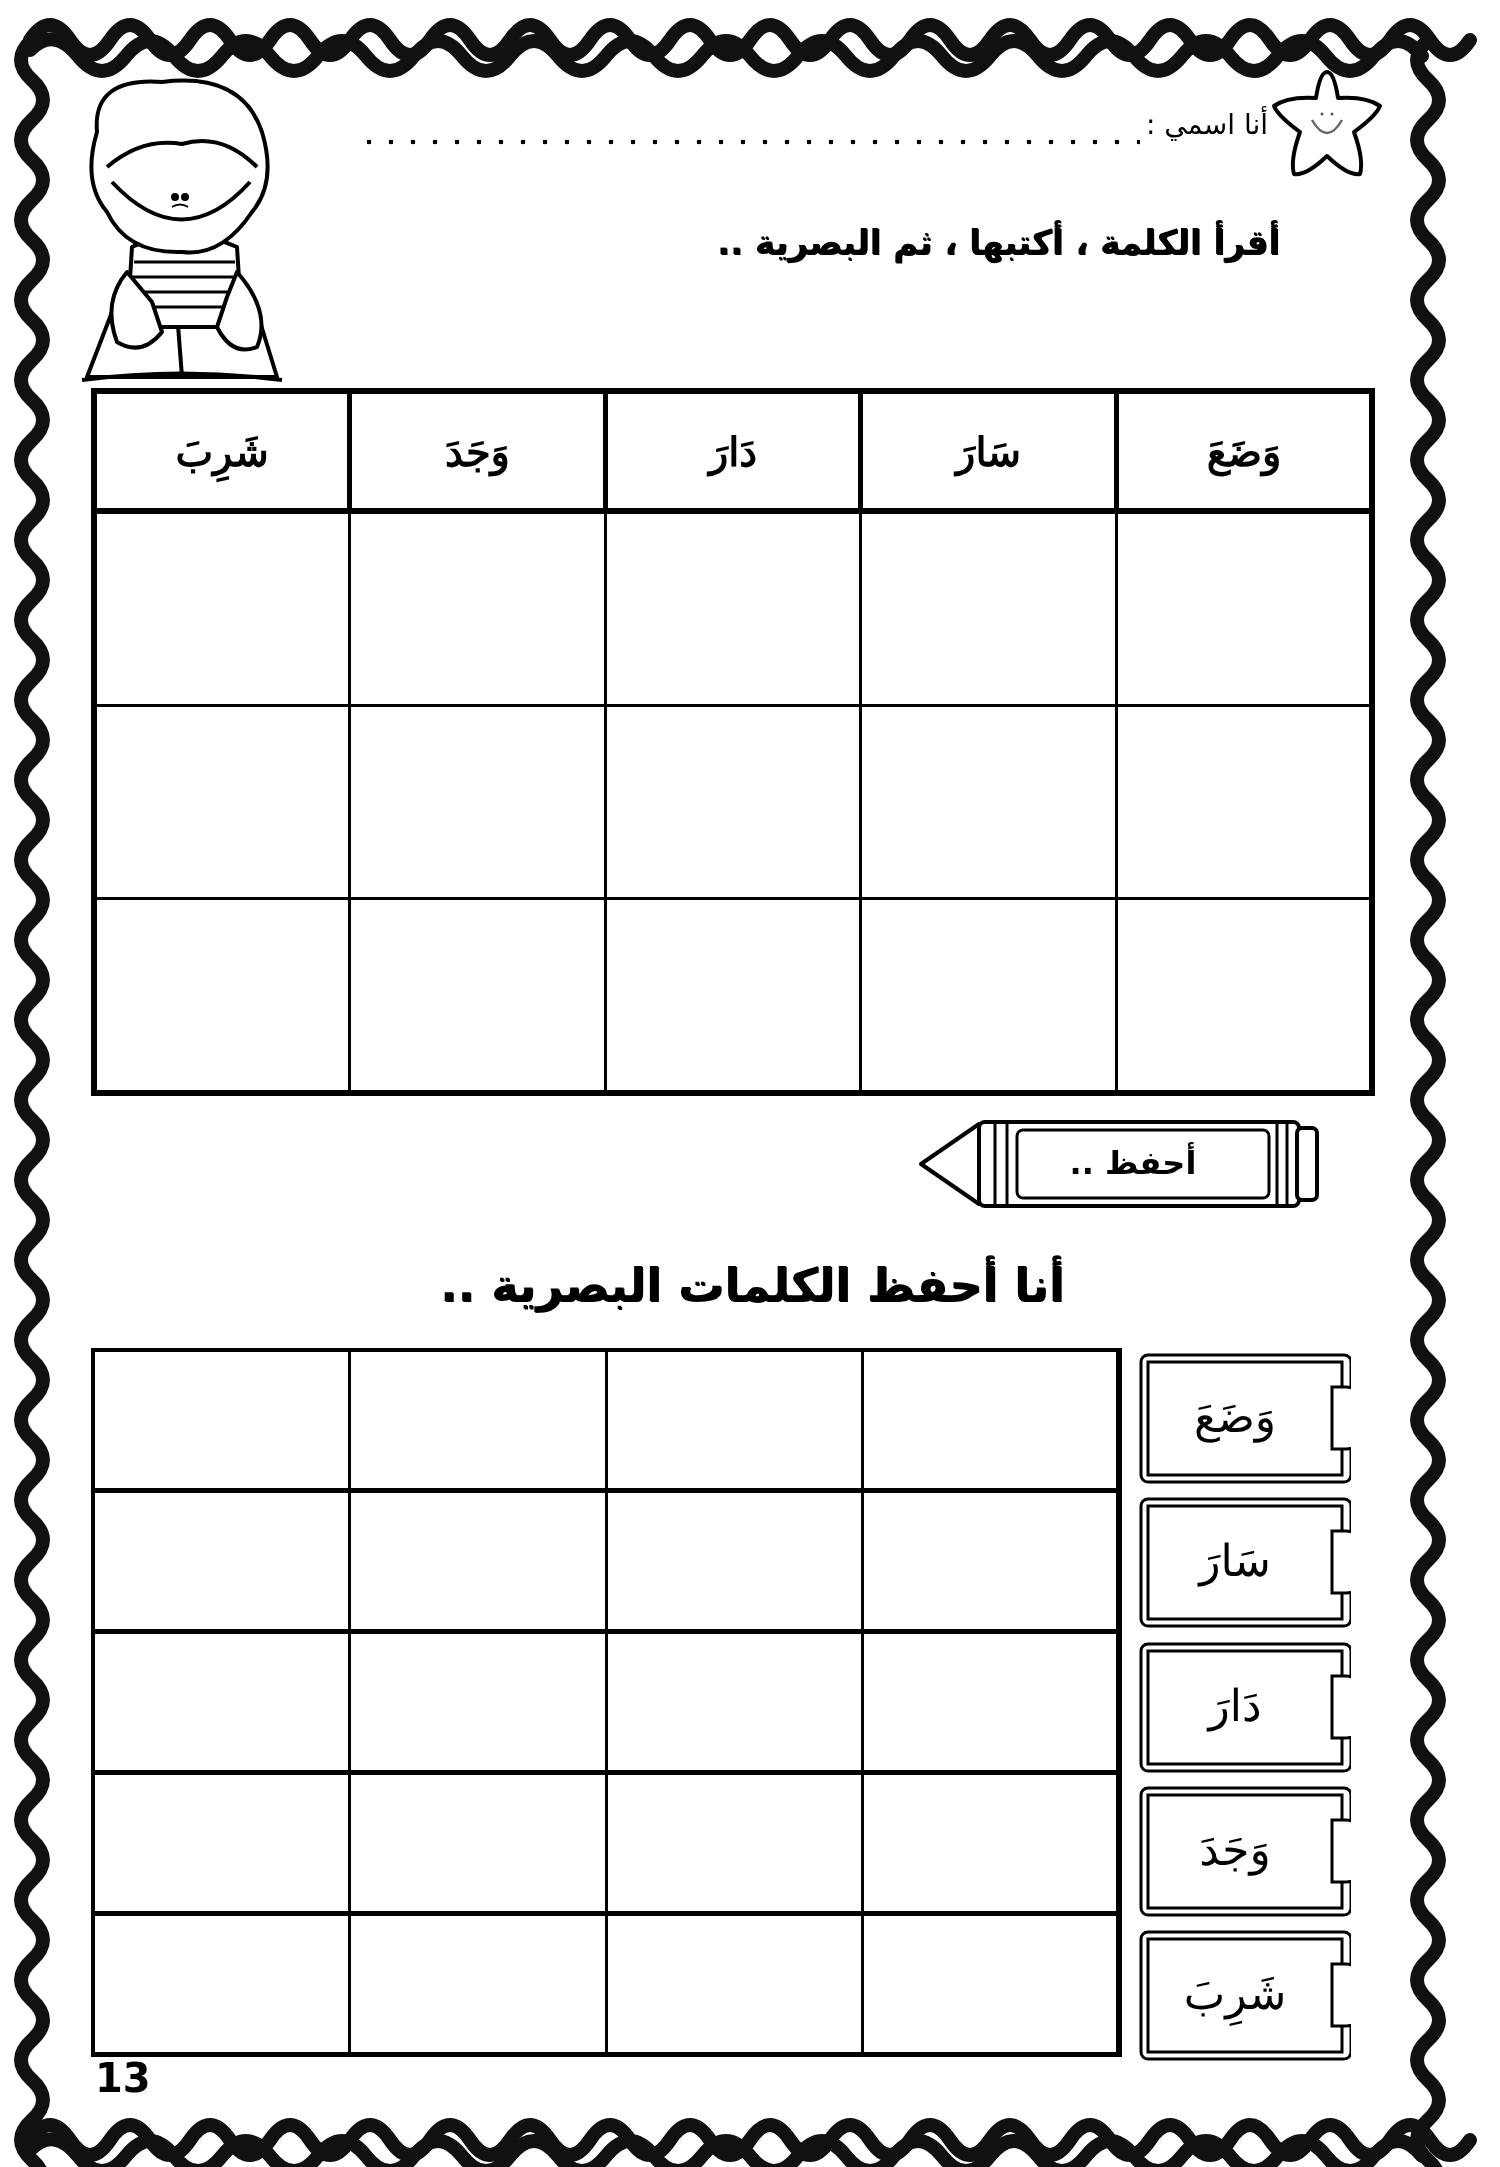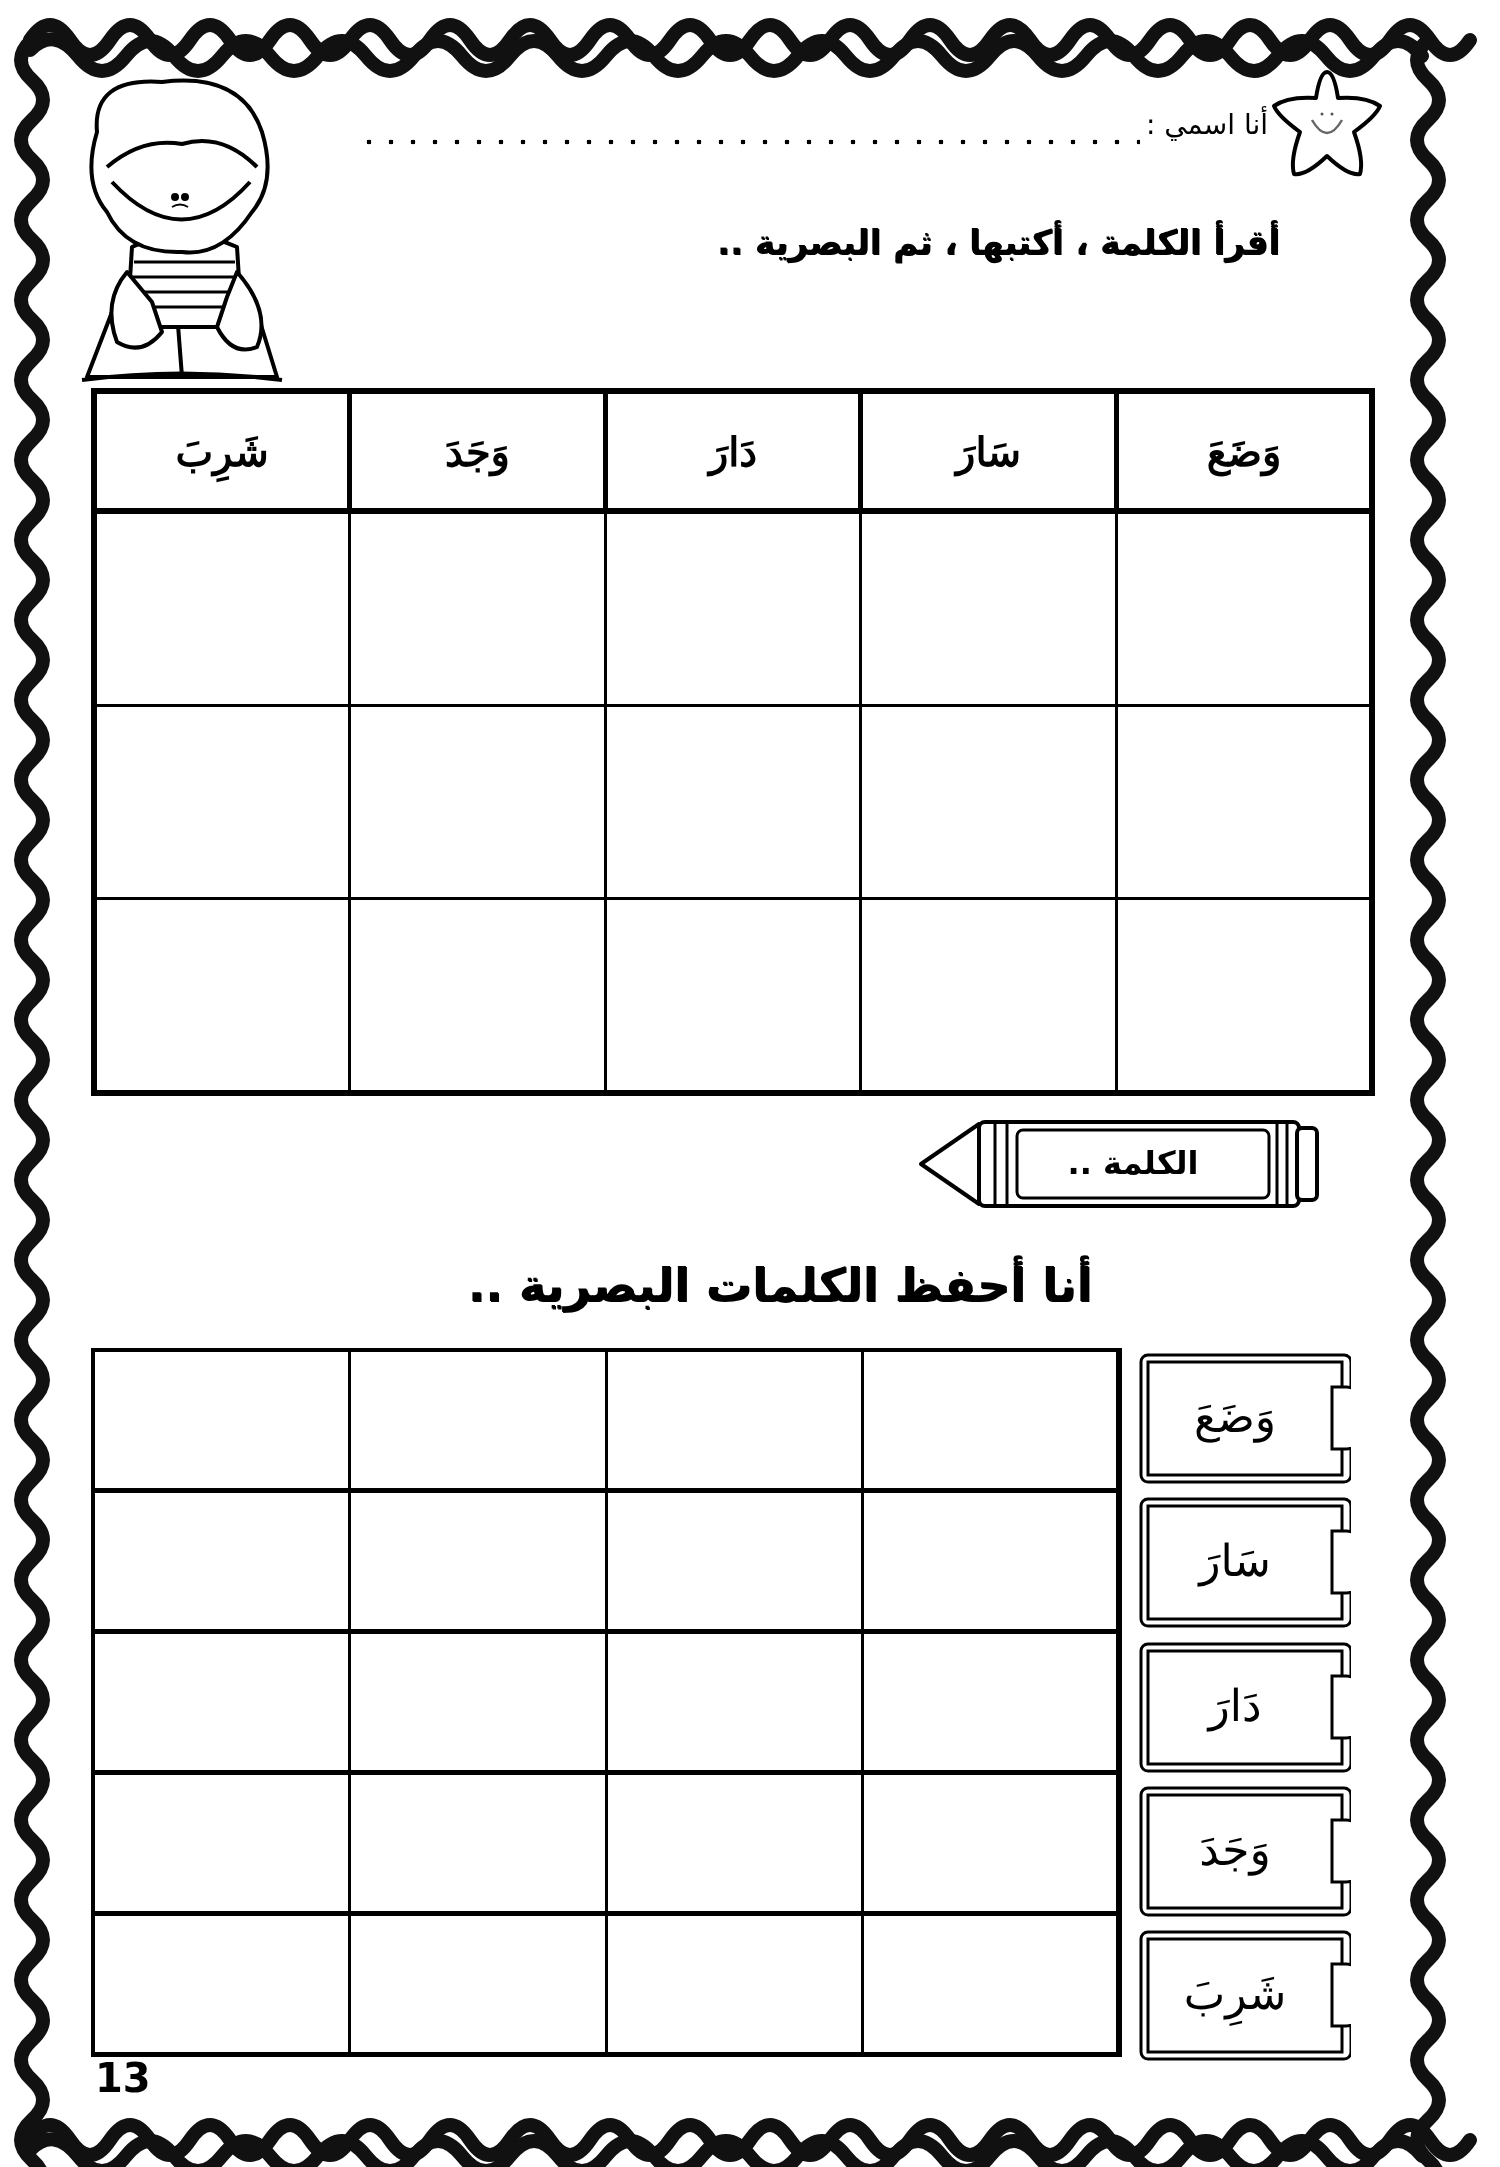--- a/index.html
+++ b/index.html
@@ -27,21 +27,21 @@
     .tbl1 th { height: 114px; font-family: "DejaVu Serif", serif; font-weight: bold; font-size: 40px;
                border-bottom: 6px solid #000; border-left: 5px solid #000; }
     .tbl1 td { height: 190px; }
     .cell-input { width: 100%; height: 100%; border: 0; background: transparent; outline: none; display: block; }
 
     .crayon { position: absolute; left: 917px; top: 1118px; width: 404px; height: 92px; }
     .crayon-label { position: absolute; left: 1018px; top: 1140px; width: 230px; height: 46px; direction: rtl;
                     text-align: center; font-family: "DejaVu Sans", sans-serif; font-weight: bold; font-size: 32px;
                     line-height: 46px; }
 
-    .heading2 { position: absolute; left: 440px; top: 1258px; width: 680px; direction: rtl; text-align: center;
+    .heading2 { position: absolute; left: 440px; top: 1258px; width: 680px; direction: rtl; text-align: left;
                 font-family: "DejaVu Sans", sans-serif; font-weight: bold; font-size: 46px; text-shadow: 1px 1px 0 #000; }
 
     .tbl2 { left: 91px; top: 1348px; width: 1031px; border-top: 4px solid #000; border-right: 6px solid #000;
             border-bottom: 4px solid #000; border-left: 4px solid #000; }
     .tbl2 td { height: 136px; border-bottom: 5px solid #000; }
 
     .clip { position: absolute; left: 1139px; width: 212px; height: 131px; }
     .clip-word { position: absolute; left: 1160px; width: 150px; height: 90px; direction: rtl; text-align: center;
                  font-family: "DejaVu Serif", serif; font-size: 44px; line-height: 90px; }
 
@@ -163,21 +163,21 @@
 
 <svg class="crayon" viewBox="0 0 404 92">
   <g fill="#fff" stroke="#000" stroke-width="4" stroke-linejoin="round">
     <path d="M62 6 L4 46 L62 86 Z"></path>
     <rect x="62" y="4" width="320" height="84" rx="6"></rect>
     <rect x="380" y="10" width="20" height="72" rx="5"></rect>
     <path d="M78 6 V86 M90 6 V86 M360 6 V86 M370 6 V86" fill="none" stroke-width="3"></path>
     <rect x="100" y="12" width="252" height="68" rx="6" stroke-width="3"></rect>
   </g>
 </svg>
-<div class="crayon-label">الكلمة ..</div>
+<div class="crayon-label">أحفظ ..</div>
 
 <div class="heading2">أنا أحفظ الكلمات البصرية ..</div>
 
 <table class="tbl tbl2">
   <tbody>
     <tr>
       <td>
           <input class="cell-input" style="">
         </td>
       <td>

